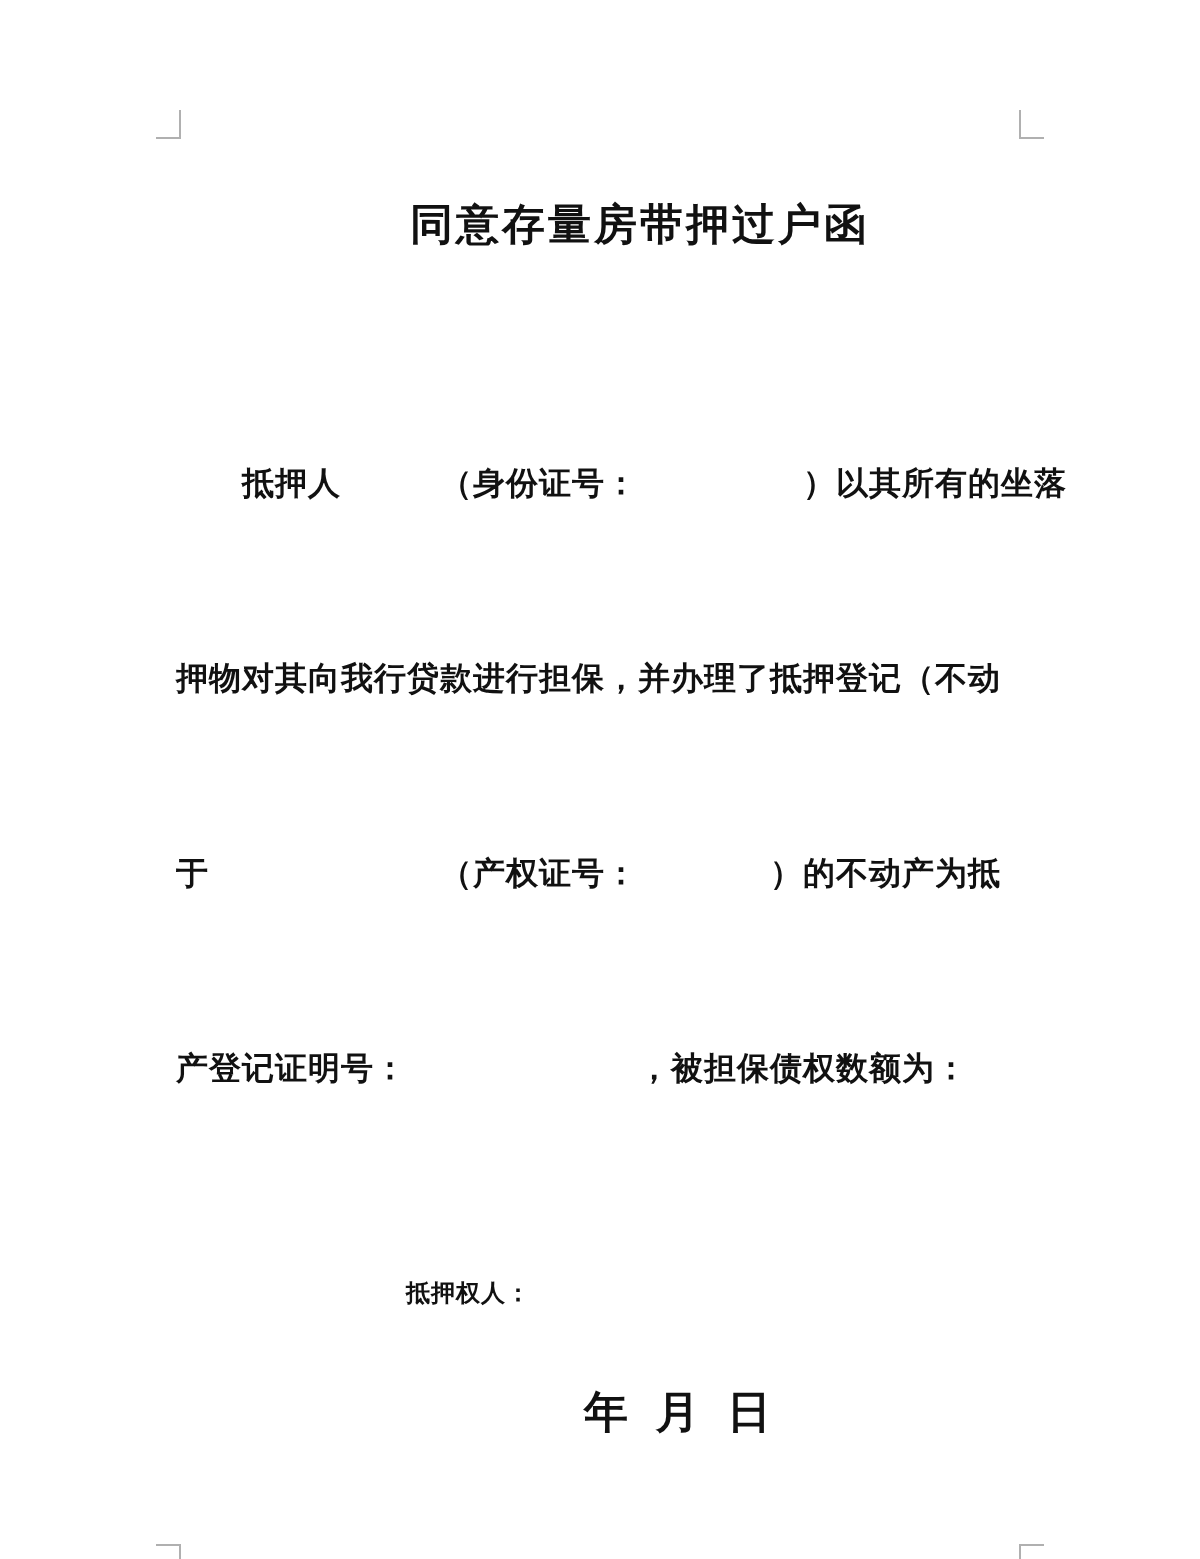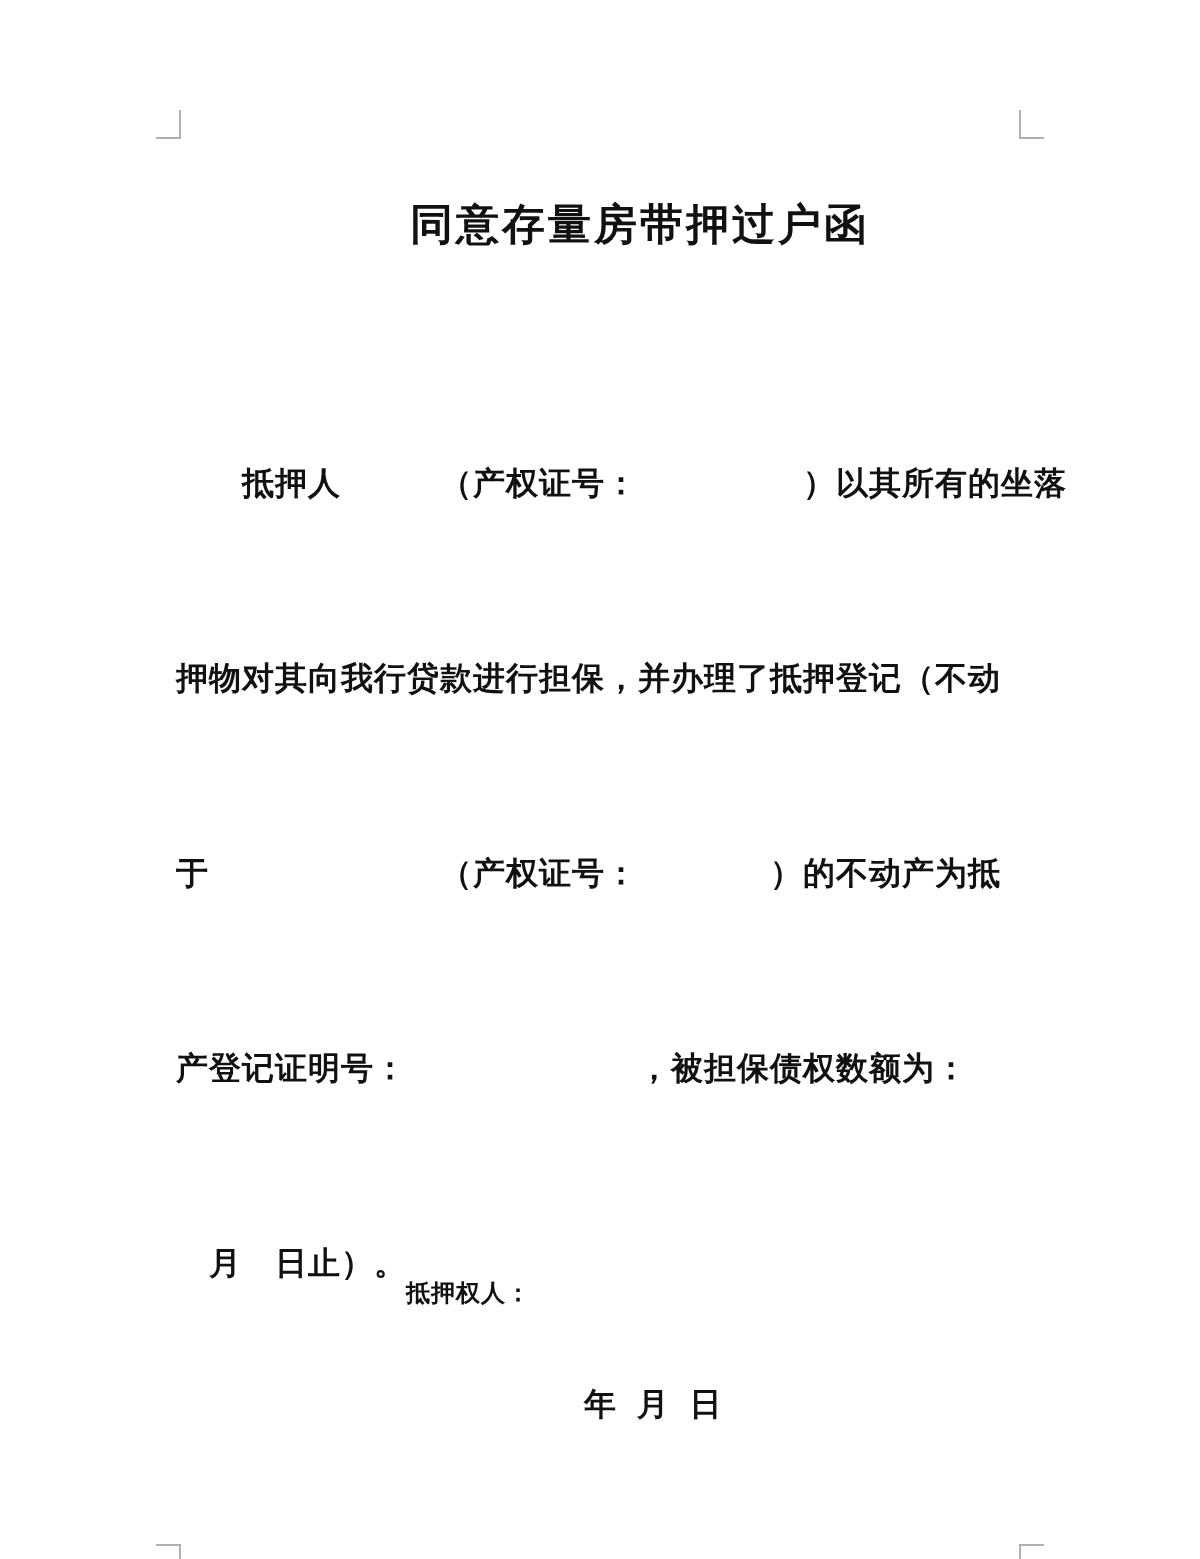--- a/index.html
+++ b/index.html
@@ -78,44 +78,43 @@
     top: 1277px;
     font-size: 24px;
     font-weight: 600;
     letter-spacing: 1px;
     white-space: pre;
   }
   .date-line {
     position: absolute;
     left: 584px;
     top: 1383px;
-    font-size: 32px;
+    font-size: 44px;
     font-weight: 600;
     letter-spacing: 1px;
     white-space: pre;
   }
 </style>
 </head>
 <body>
 
 <div class="page">
 
   <div class="mark mark-tl"></div>
   <div class="mark mark-tr"></div>
   <div class="mark mark-bl"></div>
   <div class="mark mark-br"></div>
 
   <div class="doc-title">同意存量房带押过户函</div>
 
   <div class="doc-body">
-    <div class="body-line">　　抵押人　　　（产权证号：　　　　　）以其所有的坐落</div>
+    <div class="body-line">　　抵押人　　　（身份证号：　　　　　）以其所有的坐落</div>
     <div class="body-line">押物对其向我行贷款进行担保，并办理了抵押登记（不动</div>
     <div class="body-line">于　　　　　　　（产权证号：　　　　）的不动产为抵</div>
     <div class="body-line">产登记证明号：　　　　　　　，被担保债权数额为：</div>
-    <div class="body-line">　月　日止）。</div>
     
     
     
     
     
     
     
   </div>
 
   <div class="signature">抵押权人：</div>

